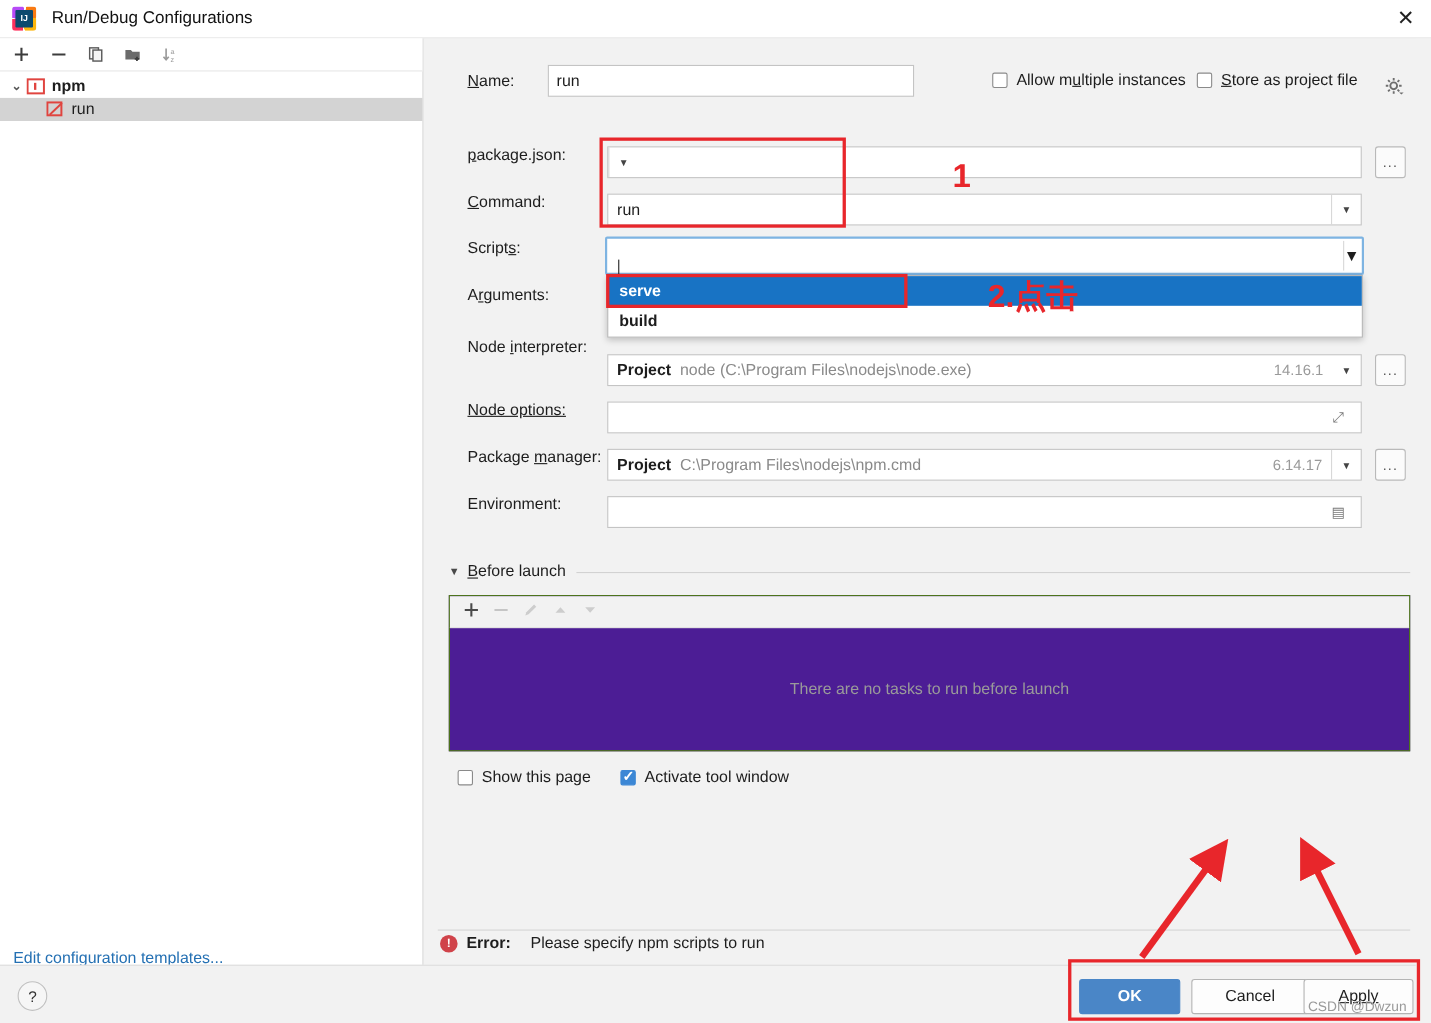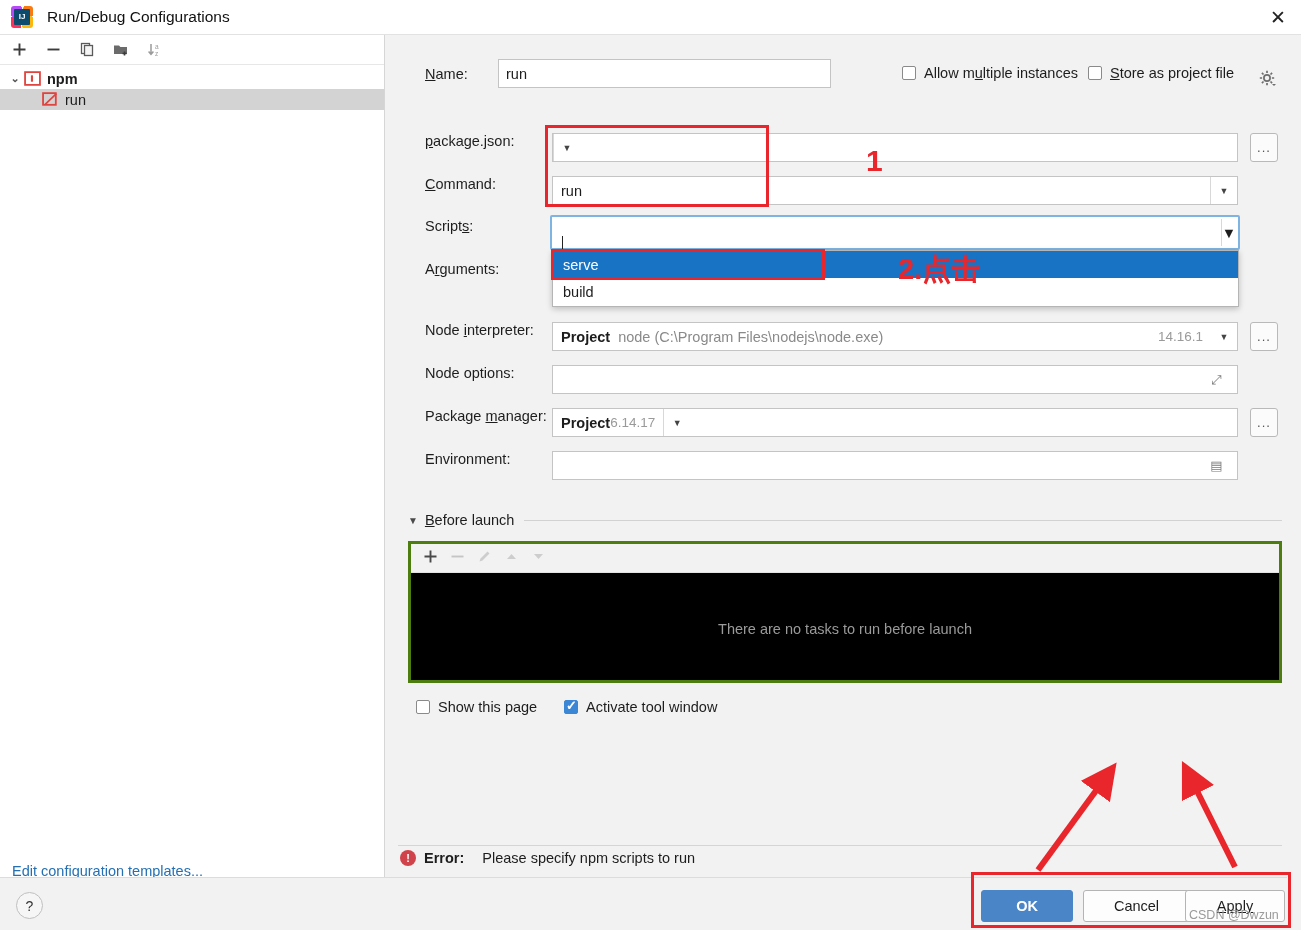--- a/index.html
+++ b/index.html
@@ -112,31 +112,31 @@
     color:#fff; font-size:13px; line-height:16px; font-weight:bold;
   }
   .chk-lbl { margin-left:8px; font-size:14.5px; }
 
   
   .popup {
     position:absolute; left:552px; top:250px; width:687px; height:57px;
     background:#fff; border:1px solid #b5b5b5; z-index:40;
     box-shadow:0 2px 6px rgba(0,0,0,.22);
   }
-  .popup .item { height:27px; display:flex; align-items:center; padding-left:10px; font-size:14.5px; }
+  .popup .item { height:27px; display:flex; align-items:center; padding-left:10px; font-size:14.5px;font-weight:bold; }
   .popup .item.sel { background:#1873c4; color:#fff; }
 
   
   .bl-header { position:absolute; left:408px; top:512px; display:flex; align-items:center; width:874px; }
   .bl-tri { color:#4a4a4a; font-size:10px; margin-right:7px; }
   .bl-title { font-size:14.5px; }
   .bl-line { flex:1; height:1px; background:#d2d2d2; margin-left:10px; }
   .bl-box {
     position:absolute; left:408px; top:541px; width:874px; height:142px;
-    border:3px solid #4d7c0f; background:#000000;
+    border:1px solid #4d7c0f; background:#4c1d95;
   }
   .bl-toolbar {
     height:29px; background:#f2f2f2; border-bottom:1px solid #e2e2e2;
     display:flex; align-items:center; gap:12px; padding-left:12px;
   }
   .bl-empty {
     height:112px; display:flex; align-items:center; justify-content:center;
     color:#9a9a9a; font-size:14.5px;
   }
 
@@ -304,44 +304,45 @@
     </div>
 
     <div class="row" style="left:19px; top:226px;">
       <div class="lbl" style="width:140px;">A<u>r</u>guments:</div>
     </div>
     <div class="txtfield" style="position:absolute; left:166px; top:226px; width:686px;">
       <span style="flex:1;"></span>
       <span class="expand-ico">⤢</span>
     </div>
 
-    <div class="row" style="left:19px; top:287px;justify-content:flex-end;">
+    <div class="row" style="left:19px; top:273px;justify-content:flex-end;">
       <div class="lbl" style="width:150px;">Node <u>i</u>nterpreter:</div>
     </div>
     <div class="combo" style="position:absolute; left:166px; top:287px; width:686px;">
       <span class="proj-tag">Project</span>
       <span class="proj-path" style="flex:1;">node (C:\Program Files\nodejs\node.exe)</span>
       <span class="proj-ver">14.16.1</span>
       <div class="arrow">▼</div>
     </div>
     <div class="browse-btn" style="position:absolute; left:864px; top:287px;">...</div>
 
-    <div class="row" style="left:19px; top:330px;">
+    <div class="row" style="left:19px; top:330px;text-decoration:underline;">
       <div class="lbl" style="width:150px;">Node options:</div>
     </div>
     <div class="txtfield" style="position:absolute; left:166px; top:330px; width:686px;">
       <span style="flex:1;"></span>
       <span class="expand-ico">⤢</span>
     </div>
 
     <div class="row" style="left:19px; top:373px;">
       <div class="lbl" style="width:155px;">Package <u>m</u>anager:</div>
     </div>
     <div class="combo" style="position:absolute; left:166px; top:373px; width:686px;">
       <span class="proj-tag">Project</span>
+      <span class="proj-path" style="flex:1;">C:\Program Files\nodejs\npm.cmd</span>
       <span class="proj-ver">6.14.17</span>
       <div class="divider"></div>
       <div class="arrow">▼</div>
     </div>
     <div class="browse-btn" style="position:absolute; left:864px; top:373px;">...</div>
 
     <div class="row" style="left:19px; top:416px;">
       <div class="lbl" style="width:150px;">Environment:</div>
     </div>
     <div class="txtfield" style="position:absolute; left:166px; top:416px; width:686px;">

